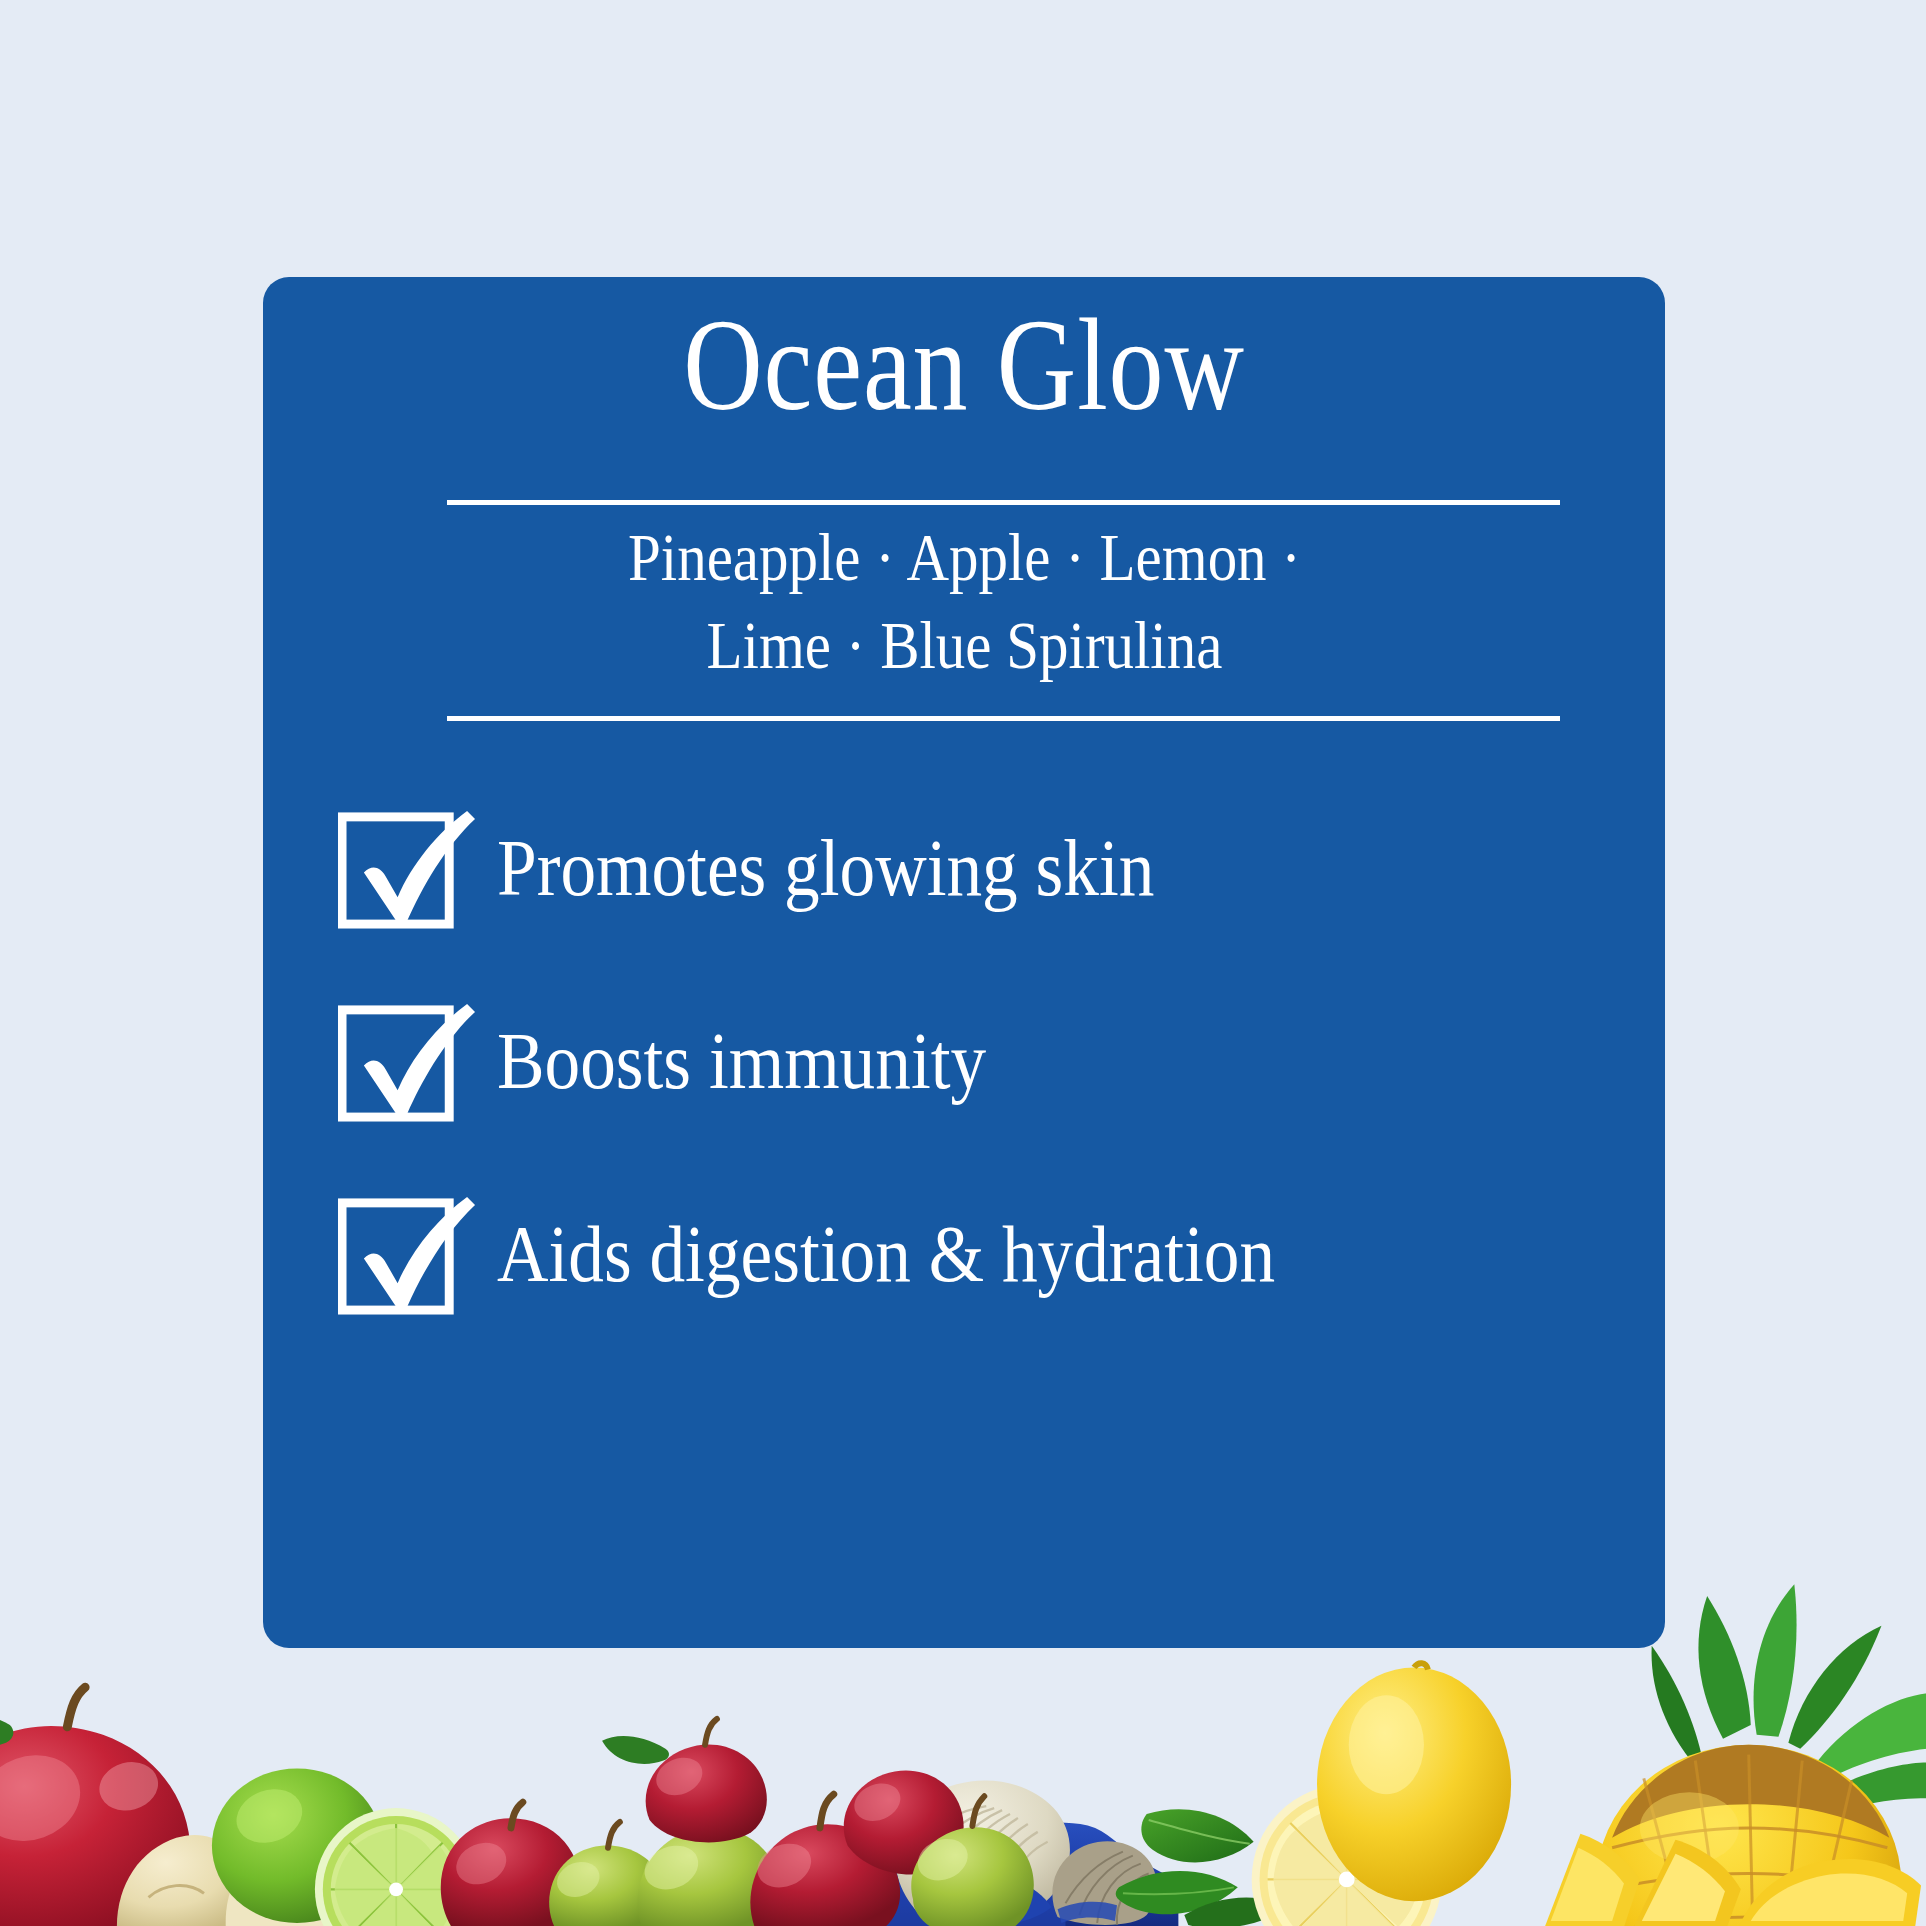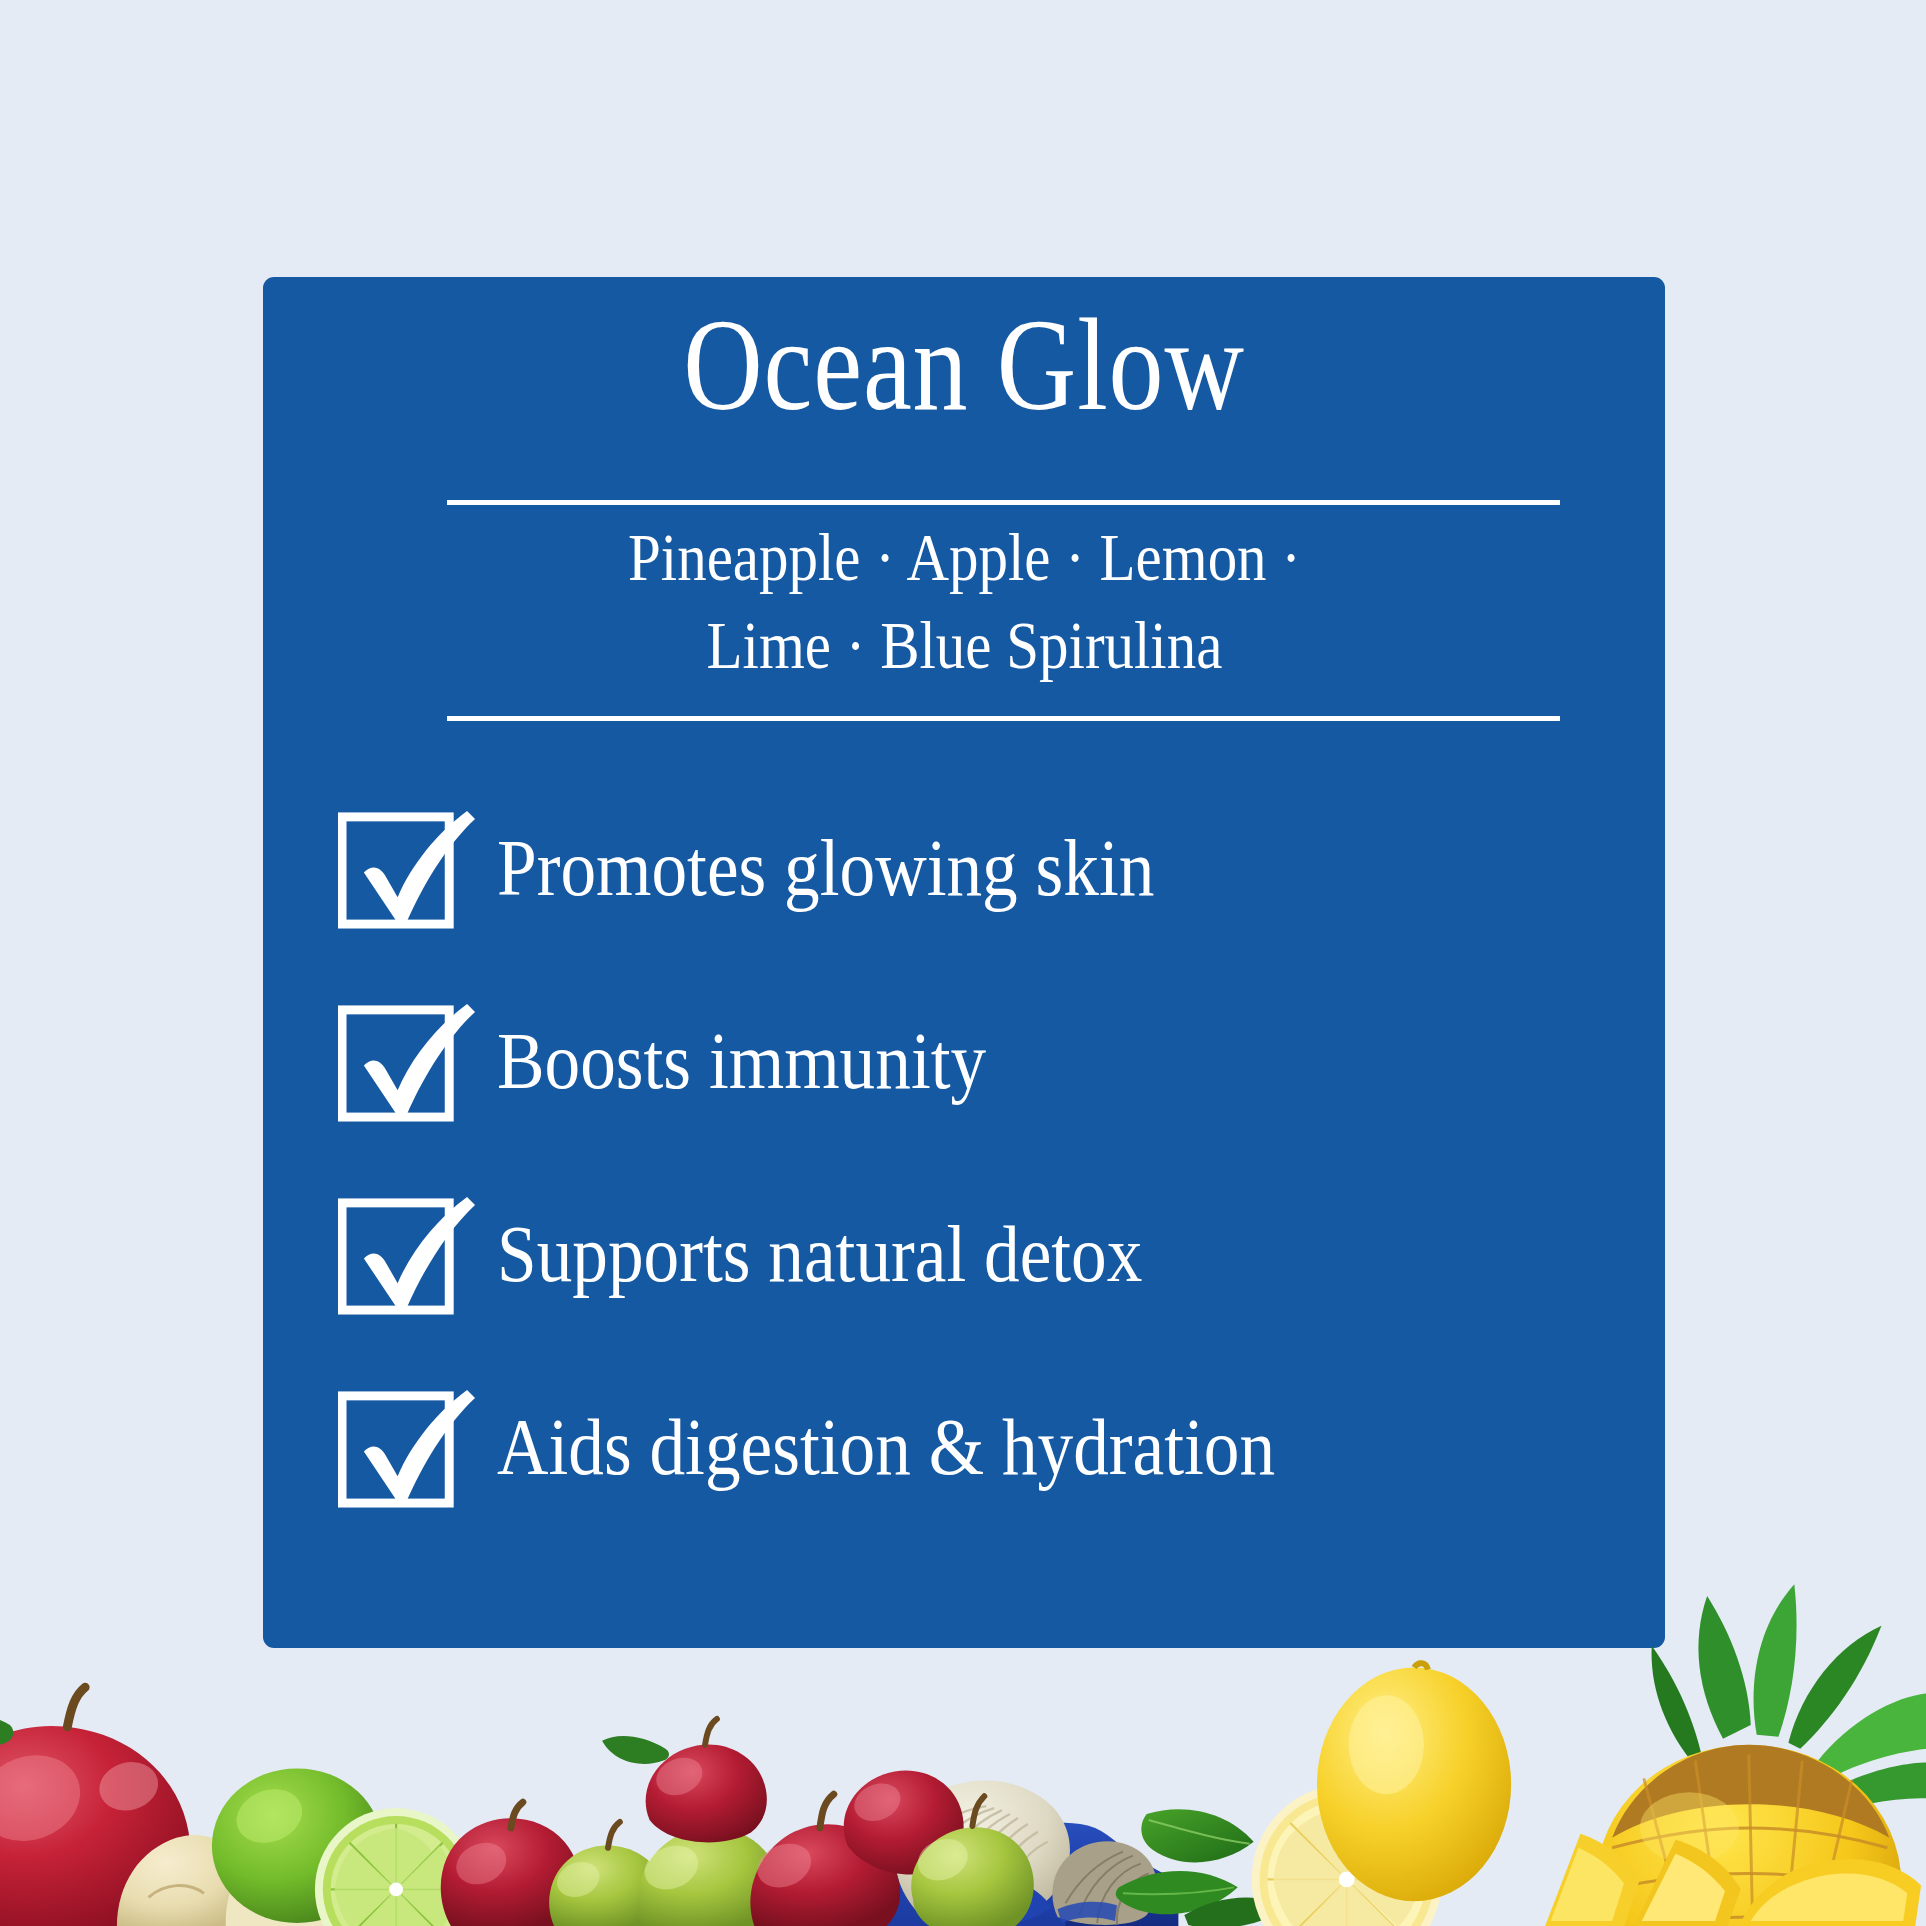--- a/index.html
+++ b/index.html
@@ -25,21 +25,21 @@
   }
 
   
   #promo-card {
     position: absolute;
     left: 263px;
     top: 277px;
     width: 1402px;
     height: 1371px;
     background: #1659a3;
-    border-radius: 11px;
+    border-radius: 26px;
     z-index: 5;
     box-sizing: border-box;
   }
 
   
   #product-title {
     position: absolute;
     left: 0;
     top: 22px;
     width: 100%;
@@ -158,29 +158,20 @@
       <div class="benefit-row">
         <span class="checkbox-icon">
           <svg viewBox="0 0 150 130" xmlns="http://www.w3.org/2000/svg">
             <rect x="4" y="14" width="108" height="108" fill="none" stroke="#ffffff" stroke-width="9"></rect>
             <path d="M26 70 C34 62 42 64 48 74 L60 95 C74 62 100 30 130 8 L138 16 C108 44 84 86 70 118 L58 118 Z" fill="#ffffff"></path>
           </svg>
         </span>
         <span class="benefit-label">Boosts immunity</span>
       </div>
 
-      <div class="benefit-row">
-        <span class="checkbox-icon">
-          <svg viewBox="0 0 150 130" xmlns="http://www.w3.org/2000/svg">
-            <rect x="4" y="14" width="108" height="108" fill="none" stroke="#ffffff" stroke-width="9"></rect>
-            <path d="M26 70 C34 62 42 64 48 74 L60 95 C74 62 100 30 130 8 L138 16 C108 44 84 86 70 118 L58 118 Z" fill="#ffffff"></path>
-          </svg>
-        </span>
-        <span class="benefit-label">Supports natural detox</span>
-      </div>
 
       <div class="benefit-row">
         <span class="checkbox-icon">
           <svg viewBox="0 0 150 130" xmlns="http://www.w3.org/2000/svg">
             <rect x="4" y="14" width="108" height="108" fill="none" stroke="#ffffff" stroke-width="9"></rect>
             <path d="M26 70 C34 62 42 64 48 74 L60 95 C74 62 100 30 130 8 L138 16 C108 44 84 86 70 118 L58 118 Z" fill="#ffffff"></path>
           </svg>
         </span>
         <span class="benefit-label">Aids digestion &amp; hydration</span>
       </div>

